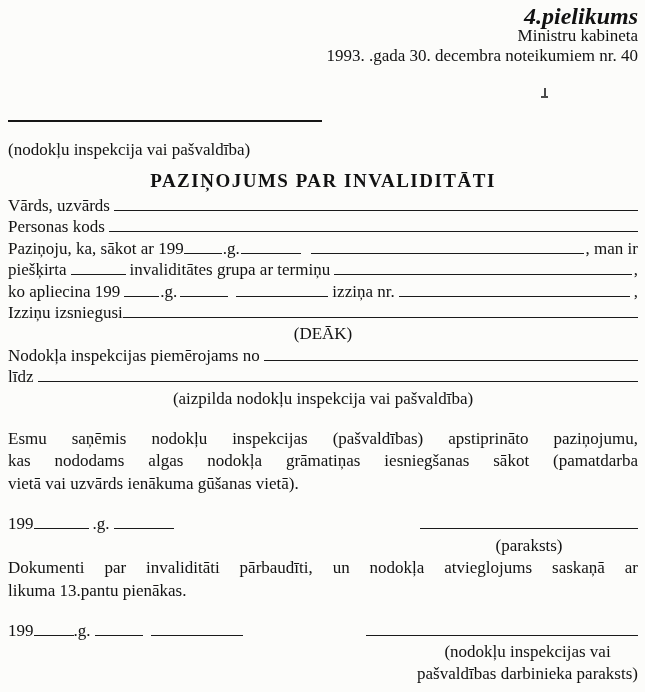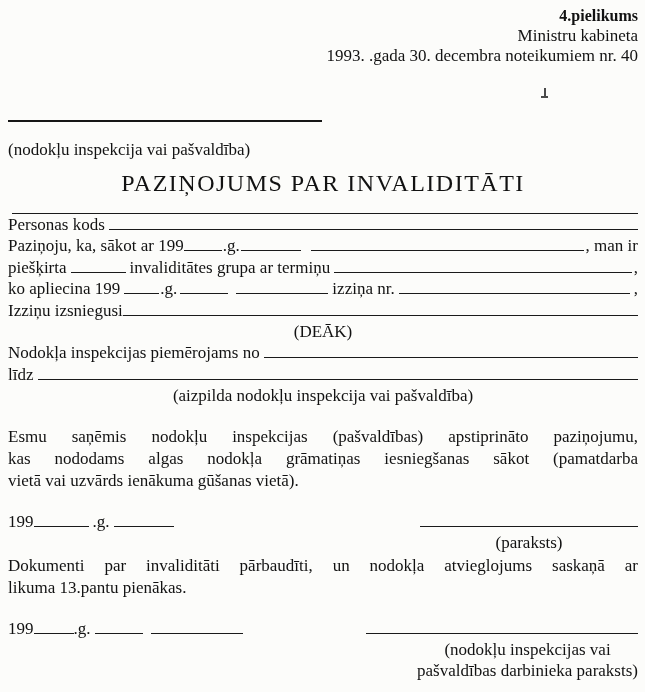--- a/index.html
+++ b/index.html
@@ -10,34 +10,34 @@
     color: #121212;
     font-size: 17px;
   }
   .page {
     position: relative;
     width: 645px; height: 692px;
     padding: 6px 7px 0 8px;
     overflow: hidden;
   }
   .hdr { text-align: right; line-height: 20px; }
-  .hdr .annex { font-weight: bold; font-size: 16px; }
+  .hdr .annex { font-weight: bold; font-size: 24px; font-style: italic; }
 
   
   .speck { position: absolute; left: 541px; top: 88px; width: 8px; height: 11px; }
   .speck::before { content: ""; position: absolute; left: 3px; top: 0; width: 2px; height: 8px; background: #4a4a4a; }
   .speck::after  { content: ""; position: absolute; left: 0; top: 8px; width: 7px; height: 2px; background: #4a4a4a; }
 
   .org { margin-top: 54px; }
   .orgline { width: 314px; border-bottom: 2.5px solid #161616; height: 0; }
   .orgcap { line-height: 22px; margin-top: 17px; }
 
   .title {
-    text-align: center; font-weight: normal;
-    font-size: 24px; letter-spacing: 1.5px;
+    text-align: center; font-weight: bold;
+    font-size: 19px; letter-spacing: 1.5px;
     margin-top: 9px; margin-bottom: 3px;
   }
 
   .row { display: flex; align-items: baseline; line-height: 21.4px; white-space: nowrap; }
   .row.bottom { align-items: flex-end; }
   .fill { display: inline-block; height: 14px; border-bottom: 1.7px solid #1a1a1a; }
   .grow { flex: 1 1 auto; }
   .center { text-align: center; }
   .capline { line-height: 21.4px; }
 
@@ -71,20 +71,21 @@
   <div class="org">
     <div class="orgline"></div>
     <div class="orgcap">(nodokļu inspekcija vai pašvaldība)</div>
   </div>
 
   <div class="title">PAZIŅOJUMS PAR INVALIDITĀTI</div>
 
   <div class="form">
 
     <div class="row">
+      <span>Vārds, uzvārds</span>
       <span class="fill grow ml4"></span>
     </div>
 
     <div class="row">
       <span>Personas kods</span>
       <span class="fill grow ml4"></span>
     </div>
 
     <div class="row">
       <span>Paziņoju, ka, sākot ar 199</span>

